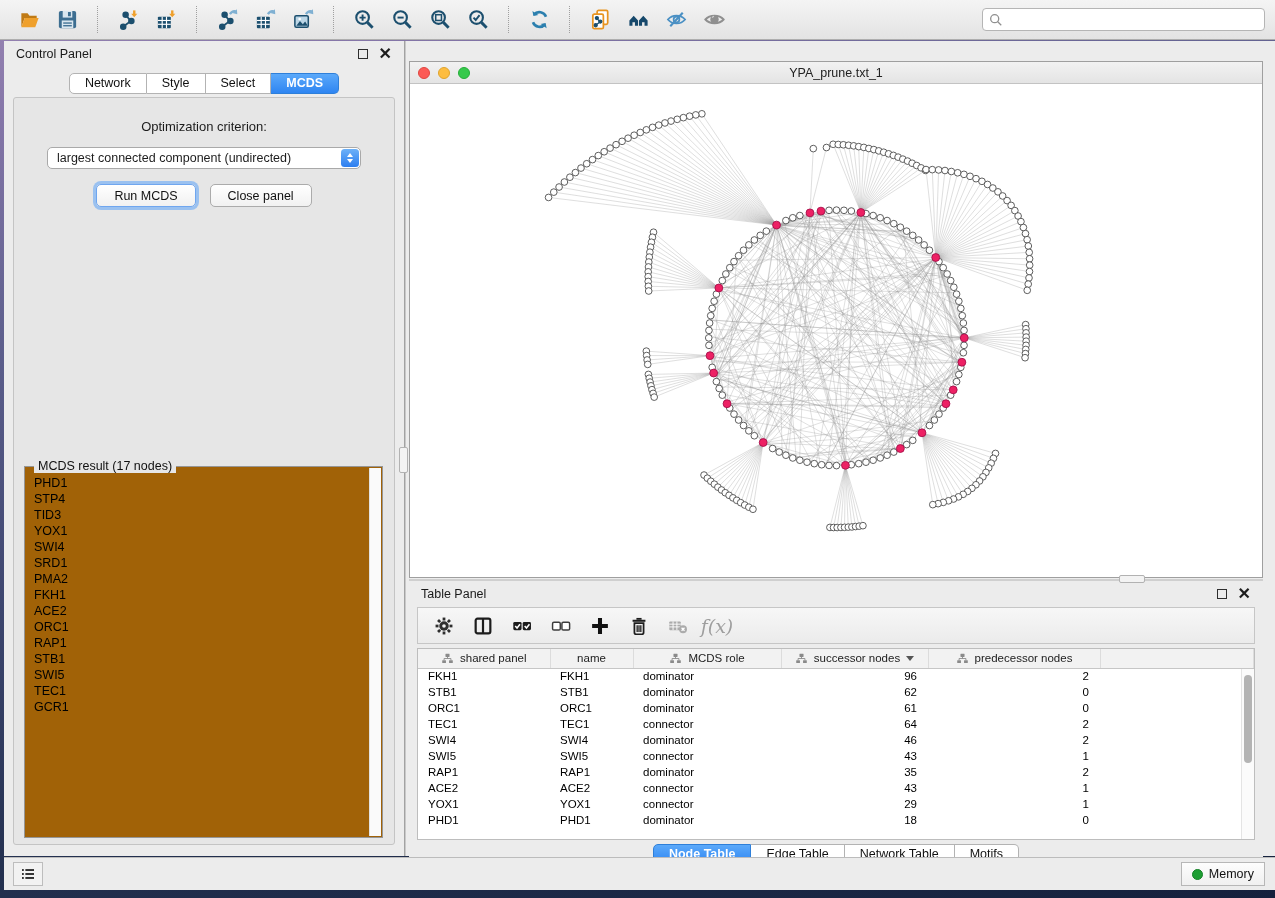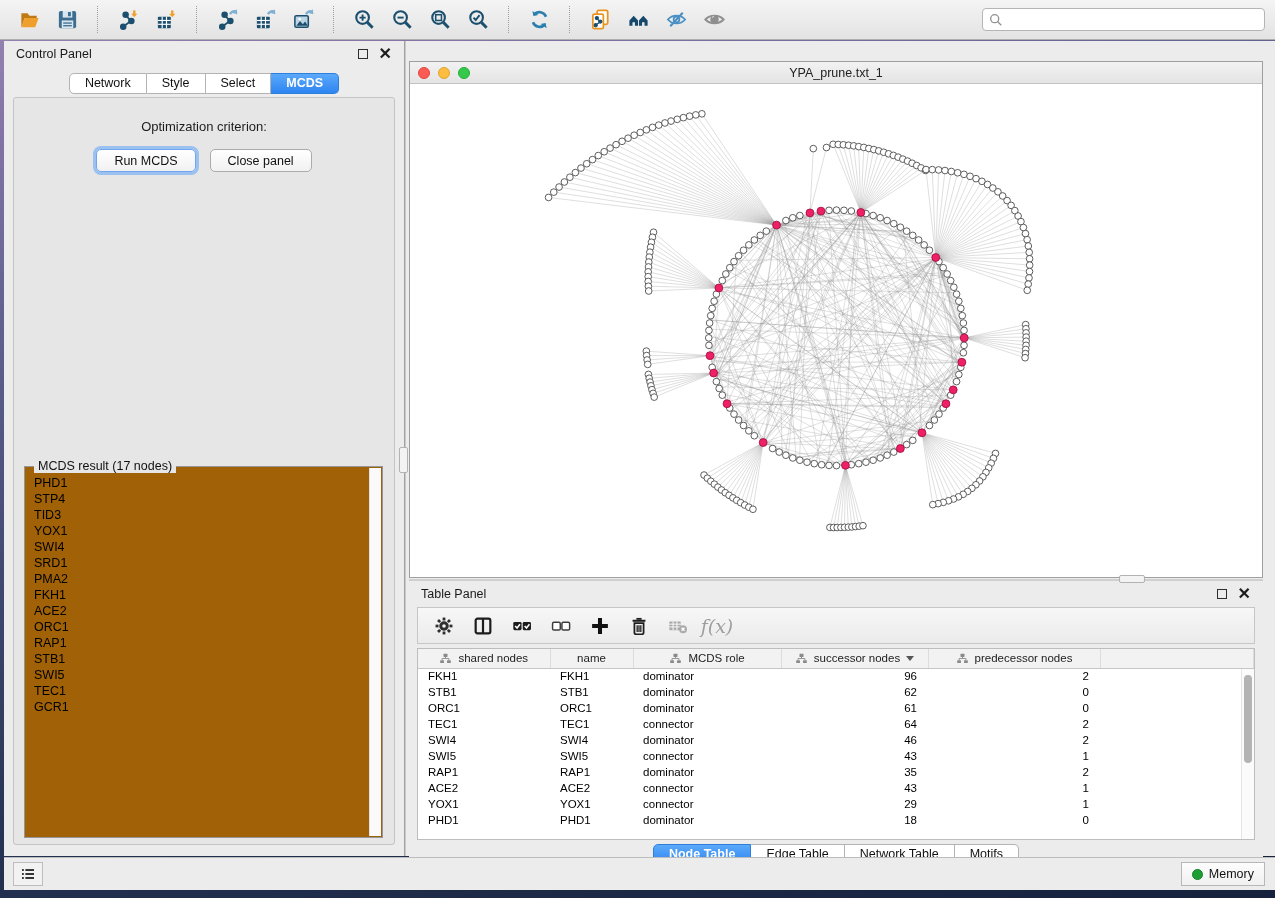--- a/index.html
+++ b/index.html
@@ -311,20 +311,27 @@
         </span>
       </div>
       <div class="cp-tabs" id="cpTabs">
           <div class="tab">Network</div>
           <div class="tab">Style</div>
           <div class="tab">Select</div>
           <div class="tab active">MCDS</div>
         </div>
       <div class="cp-content">
         <div class="opt-label">Optimization criterion:</div>
+        <div class="dropdown">
+          <span>largest connected component (undirected)</span>
+          <span class="dd-stepper">
+            <span class="dd-up"></span>
+              <span class="dd-down"></span>
+          </span>
+        </div>
         <div class="btn-row">
           <button class="push-btn focused">Run MCDS</button>
           <button class="push-btn">Close panel</button>
         </div>
         <div class="result-box">
           <span class="result-legend">MCDS result (17 nodes)</span>
           <div class="result-list" id="resultList">
               <div class="result-item">PHD1</div>
               <div class="result-item">STP4</div>
               <div class="result-item">TID3</div>
@@ -1134,21 +1141,21 @@
                   <th>
                     <span class="th-inner">
                       <svg viewBox="0 0 16 16" width="13" height="13">
                         <g fill="#8a8a8a">
                           <rect x="5.5" y="2" width="5" height="4" rx="0.5"></rect>
                           <rect x="1.5" y="10" width="4.6" height="3.6" rx="0.5"></rect>
                           <rect x="9.9" y="10" width="4.6" height="3.6" rx="0.5"></rect>
                         </g>
                         <path d="M8 6 v2 M3.8 10 V8 h8.4 v2" stroke="#8a8a8a" stroke-width="1.1" fill="none"></path>
                       </svg>
-                      <span>shared nodes</span>
+                      <span>shared panel</span>
                     </span>
                   </th>
                   <th>
                     <span class="th-inner">
                       <span>name</span>
                     </span>
                   </th>
                   <th>
                     <span class="th-inner">
                       <svg viewBox="0 0 16 16" width="13" height="13">

